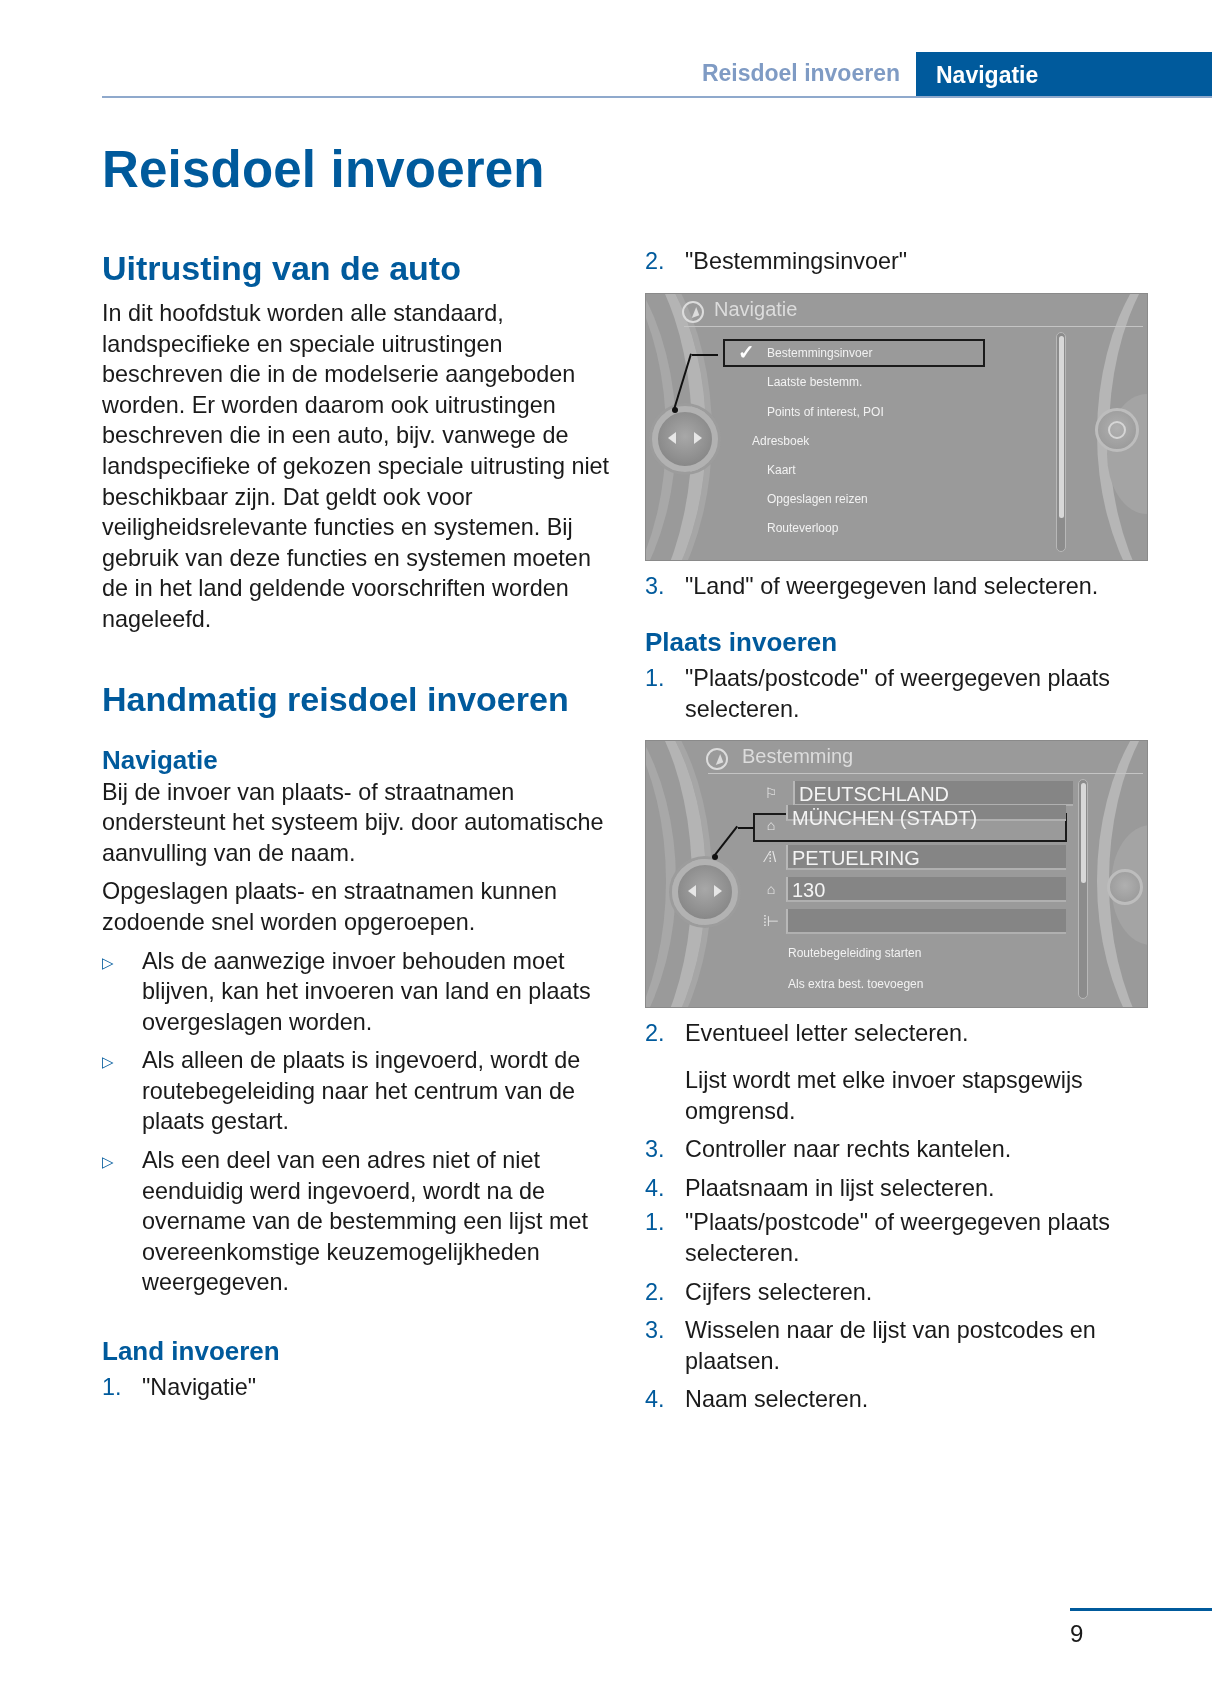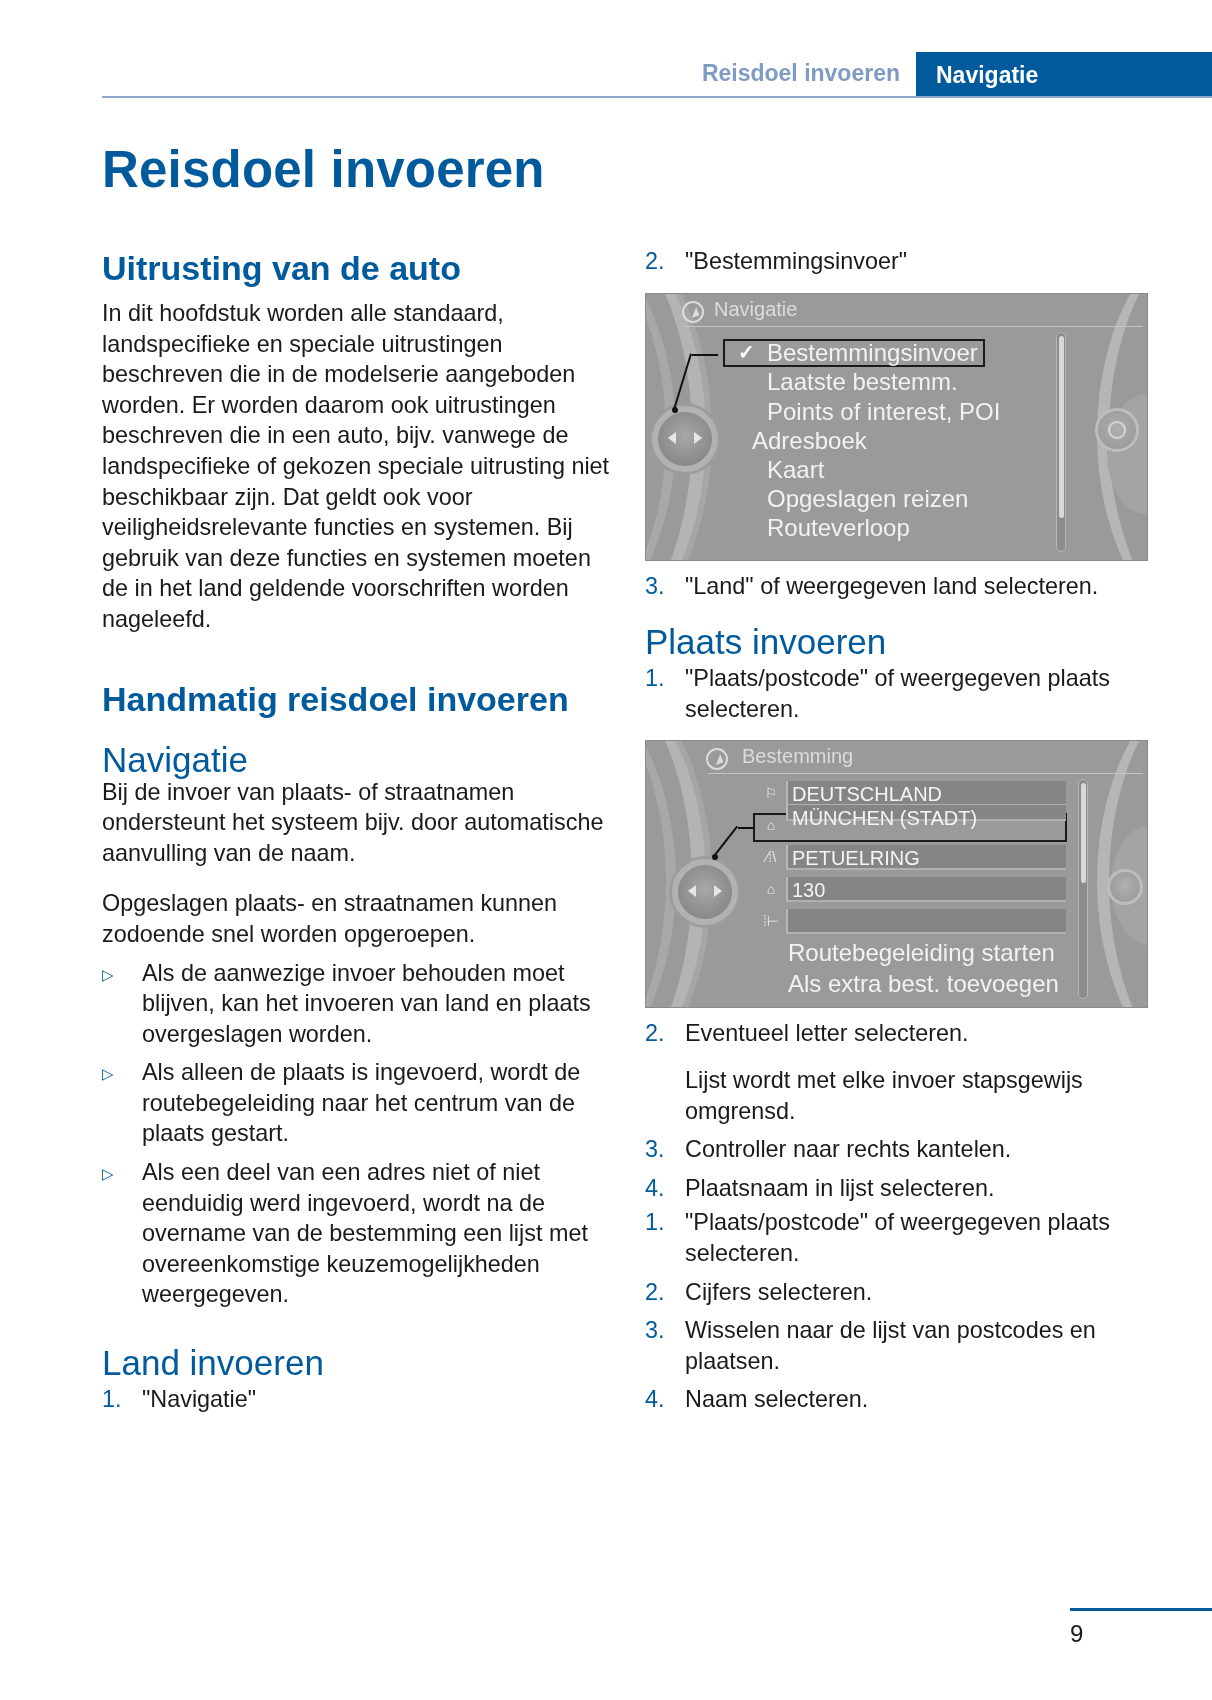--- a/index.html
+++ b/index.html
@@ -26,29 +26,29 @@
       position: absolute; left: 102px; top: 140px; font-size: 51px; font-weight: bold; color: #005a9c;
       letter-spacing: 0.2px;
     }
     .col { position: absolute; width: 510px; }
     .col-left { left: 102px; top: 246px; }
     .col-right { left: 645px; top: 246px; }
     h2 {
       font-size: 34px; font-weight: bold; color: #005a9c; line-height: 44px;
     }
     h3 {
-      font-size: 35px; font-weight: normal; color: #005a9c; line-height: 34px;
+      font-size: 26px; font-weight: bold; color: #005a9c; line-height: 34px;
     }
     p.body {
       font-size: 23.4px; line-height: 30.6px; color: #1a1a1a;
     }
     .mt-sec { margin-top: 42px; }
     .mt-h2-p { margin-top: 8px; }
     .mt-sub { margin-top: 22px; }
-    .mt-p { margin-top: 20px; }
+    .mt-p { margin-top: 8px; }
     ul.bullets { list-style: none; margin-top: 6px; }
     ul.bullets li {
       display: flex; font-size: 23.4px; line-height: 30.6px; margin-top: 8px;
     }
     ul.bullets li .mark {
       width: 40px; flex: none; color: #005a9c; font-size: 15px; padding-top: 2px;
     }
     ol.steps { list-style: none; }
     ol.steps li {
       display: flex; font-size: 23.4px; line-height: 30.6px; margin-top: 8px;
@@ -88,21 +88,21 @@
     }
     .screen .scr-title-icon {
       position: absolute; width: 22px; height: 22px; border: 2px solid #dcdcdc; border-radius: 50%;
     }
     .screen .scr-title-icon::after {
       content: ""; position: absolute; left: 6px; top: 5px; width: 0; height: 0;
       border-left: 8px solid transparent; border-right: 0; border-bottom: 9px solid #dcdcdc;
       transform: rotate(-20deg);
     }
     .screen .menu-item {
-      position: absolute; color: #f2f2f2; font-size: 24px; line-height: 26px; white-space: nowrap;
+      position: absolute; color: #f2f2f2; font-size: 12px; line-height: 26px; white-space: nowrap;
     }
     .screen .sel-box {
       position: absolute; border: 2px solid #1a1a1a;
     }
     .screen .check { position: absolute; color: #ffffff; font-size: 20px; font-weight: bold; }
     .screen .controller {
       position: absolute; width: 66px; height: 66px; border-radius: 50%;
       background: radial-gradient(circle at 50% 45%, #a8a8a8 0%, #8e8e8e 60%, #7c7c7c 100%);
       border: 6px solid #b2b2b2; box-shadow: 0 0 0 3px #9c9c9c;
     }
@@ -247,21 +247,21 @@
     <div class="right-bulge" style="right:-44px; top:84px;"></div>
     <div class="right-knob" style="right:4px; top:128px; width:36px; height:36px;"></div>
     <div class="topline" style="left:62px; right:4px; top:32px;"></div>
     <span class="scr-title-icon" style="left:60px; top:7px;"></span>
     <span class="scr-title" style="left:96px; top:4px;">Bestemming</span>
 
     <div class="scroll-track" style="left:432px; top:38px; height:220px;"></div>
     <div class="scroll-thumb" style="left:435px; top:42px; height:100px;"></div>
 
     <span class="field-icon" style="left:114px; top:42px;">⚐</span>
-    <div class="field" style="left:140px; top:40px; width:280px; height:25px;">DEUTSCHLAND</div>
+    <div class="field" style="left:147px; top:40px; width:280px; height:25px;">DEUTSCHLAND</div>
 
     <div class="sel-box" style="left:107px; top:72px; width:314px; height:29px;"></div>
     <span class="field-icon" style="left:114px; top:74px;">⌂</span>
     <div class="field" style="left:140px; top:64px; width:280px; height:16px;">MÜNCHEN (STADT)</div>
 
     <span class="field-icon" style="left:114px; top:106px;">⁄⁞\</span>
     <div class="field" style="left:140px; top:104px; width:280px; height:25px;">PETUELRING</div>
 
     <span class="field-icon" style="left:114px; top:138px;">⌂</span>
     <div class="field" style="left:140px; top:136px; width:280px; height:25px;">130</div>

